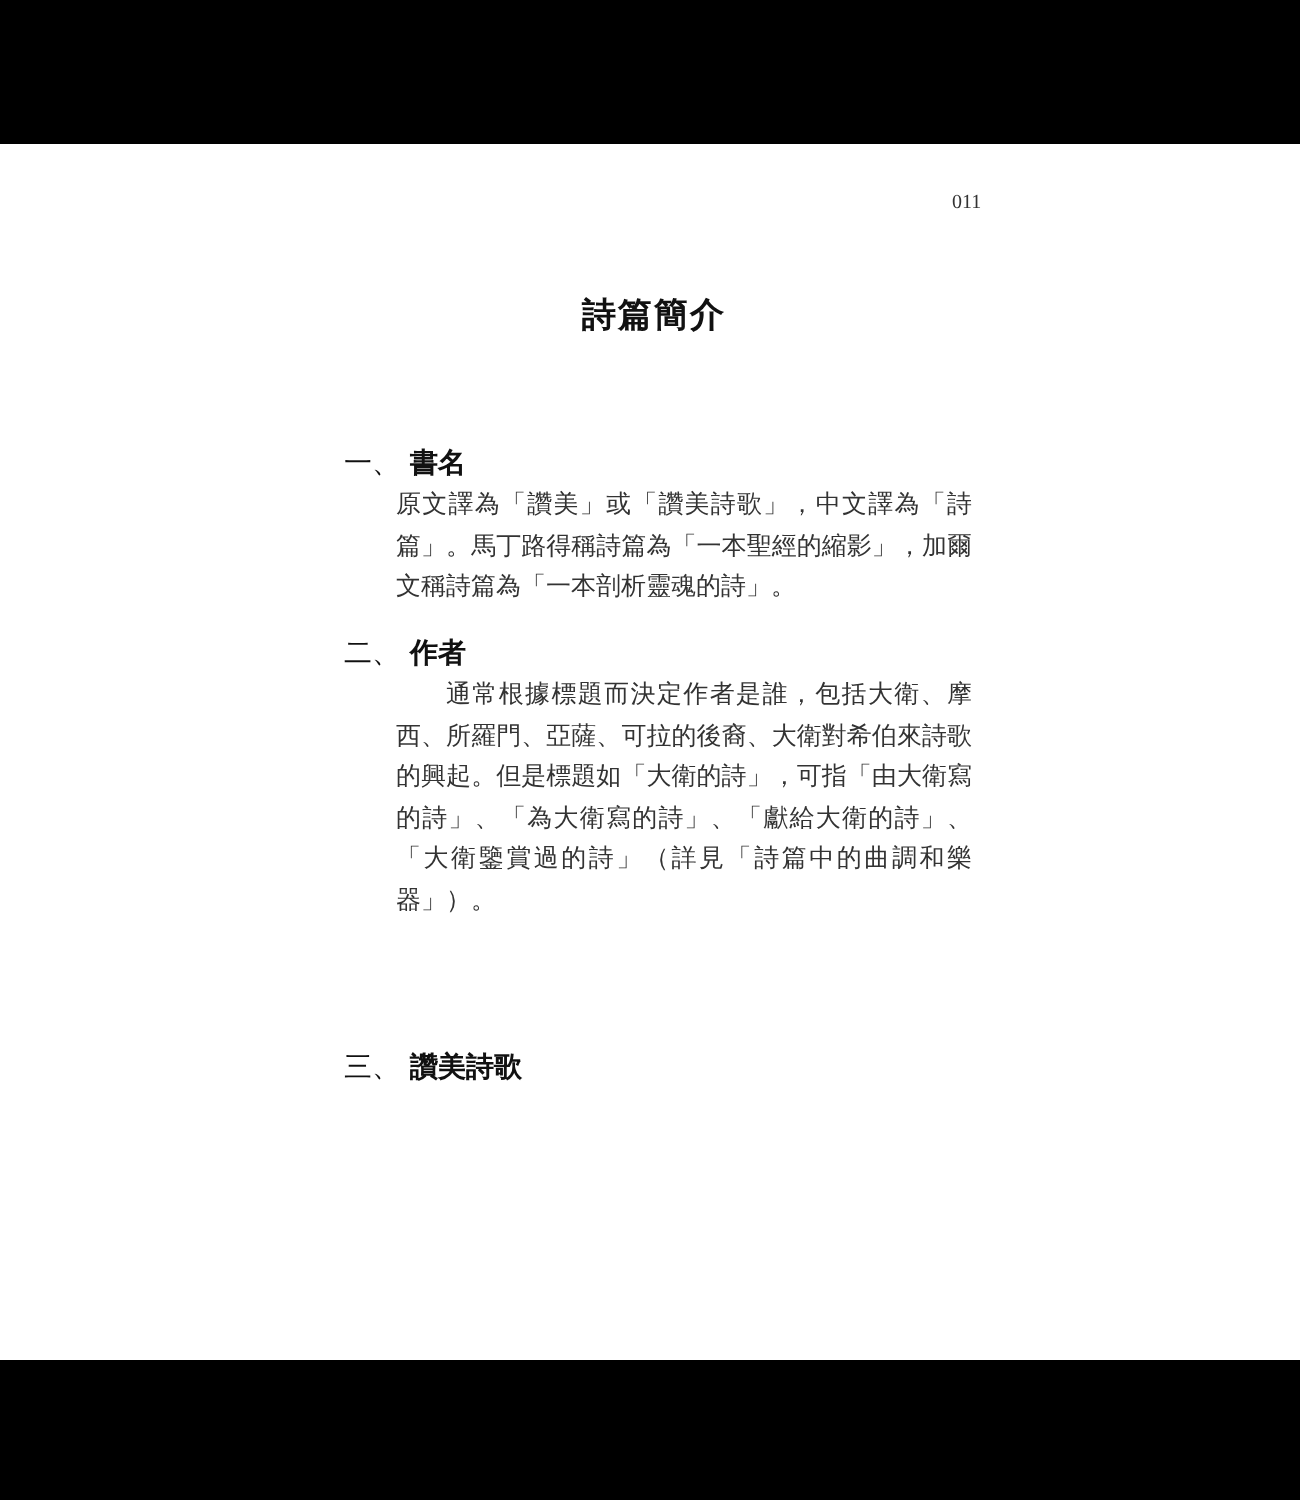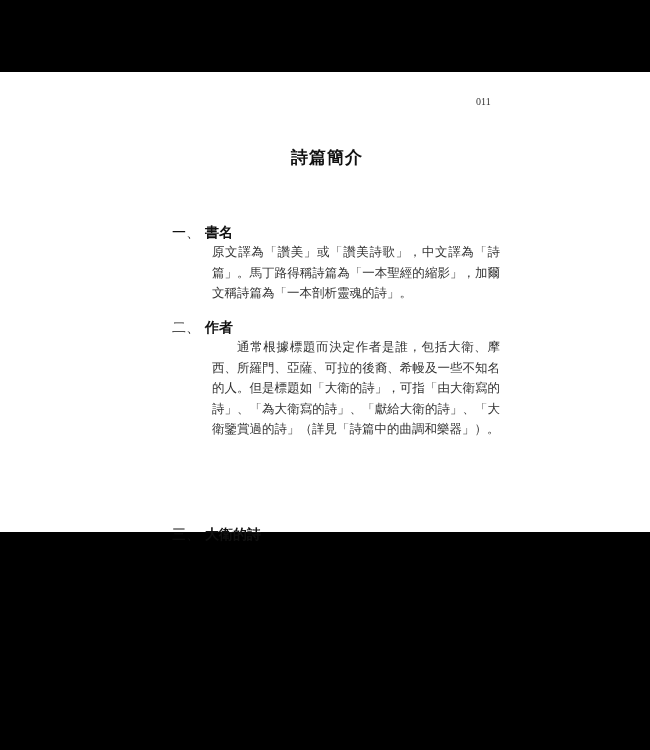--- a/index.html
+++ b/index.html
@@ -1,39 +1,39 @@
 <!DOCTYPE html>
 <html><head>
   <meta charset="utf-8">
   <style>
     html, body { margin: 0; padding: 0; }
     body {
       width: 650px; height: 750px; background: #000; position: relative; overflow: hidden;
       font-family: "DejaVu Serif", "Liberation Serif", serif;
     }
     .page {
-      position: absolute; left: 0; top: 72px; width: 650px; height: 460px;
+      position: absolute; left: 0; top: 72px; width: 650px; height: 608px;
       background: #fff; color: #222;
     }
     .page-number {
       position: absolute; left: 476px; top: 24px; font-size: 10px; color: #333;
       font-family: "Liberation Serif", serif;
     }
     .title {
       position: absolute; left: 0; width: 654px; top: 74px; text-align: center;
       font-size: 17px; font-weight: bold; letter-spacing: 1px; color: #111;
     }
     .section { position: absolute; left: 172px; width: 320px; }
     .heading {
       font-size: 14px; font-weight: bold; color: #111; height: 20px; line-height: 20px;
       display: flex;
     }
     .heading .num { width: 33px; font-weight: normal; }
     .body {
-      margin-left: 40px; width: 288px; font-size: 12.5px; line-height: 20.5px;
+      margin-left: 26px; width: 288px; font-size: 12.5px; line-height: 20.5px;
       color: #333; text-align: justify;
     }
     .body p { margin: 0; }
     .body p.indent { text-indent: 2em; }
   </style>
 </head>
 <body>
 
 <div class="page">
   <div class="page-number">011</div>
@@ -48,23 +48,23 @@
       <p>原文譯為「讚美」或「讚美詩歌」，中文譯為「詩篇」。馬丁路得稱詩篇為「一本聖經的縮影」，加爾文稱詩篇為「一本剖析靈魂的詩」。</p>
     </div>
   </div>
 
   <div class="section" style="top:245px;">
     <div class="heading">
       <span class="num">二、</span>
       <span>作者</span>
     </div>
     <div class="body">
-      <p class="indent">通常根據標題而決定作者是誰，包括大衛、摩西、所羅門、亞薩、可拉的後裔、希幔及一些不知名的人。但是標題如「大衛的詩」，可指「由大衛寫的詩」、「為大衛寫的詩」、「獻給大衛的詩」、「大衛鑒賞過的詩」（詳見「詩篇中的曲調和樂器」）。</p>
+      <p class="indent">通常根據標題而決定作者是誰，包括大衛、摩西、所羅門、亞薩、可拉的後裔、大衛對希伯來詩歌的興起。但是標題如「大衛的詩」，可指「由大衛寫的詩」、「為大衛寫的詩」、「獻給大衛的詩」、「大衛鑒賞過的詩」（詳見「詩篇中的曲調和樂器」）。</p>
     </div>
   </div>
 
   <div class="section" style="top:452px;">
     <div class="heading">
       <span class="num">三、</span>
-      <span>大衛的詩</span>
+      <span>讚美詩歌</span>
     </div>
   </div>
 </div>
 
 </body></html>

